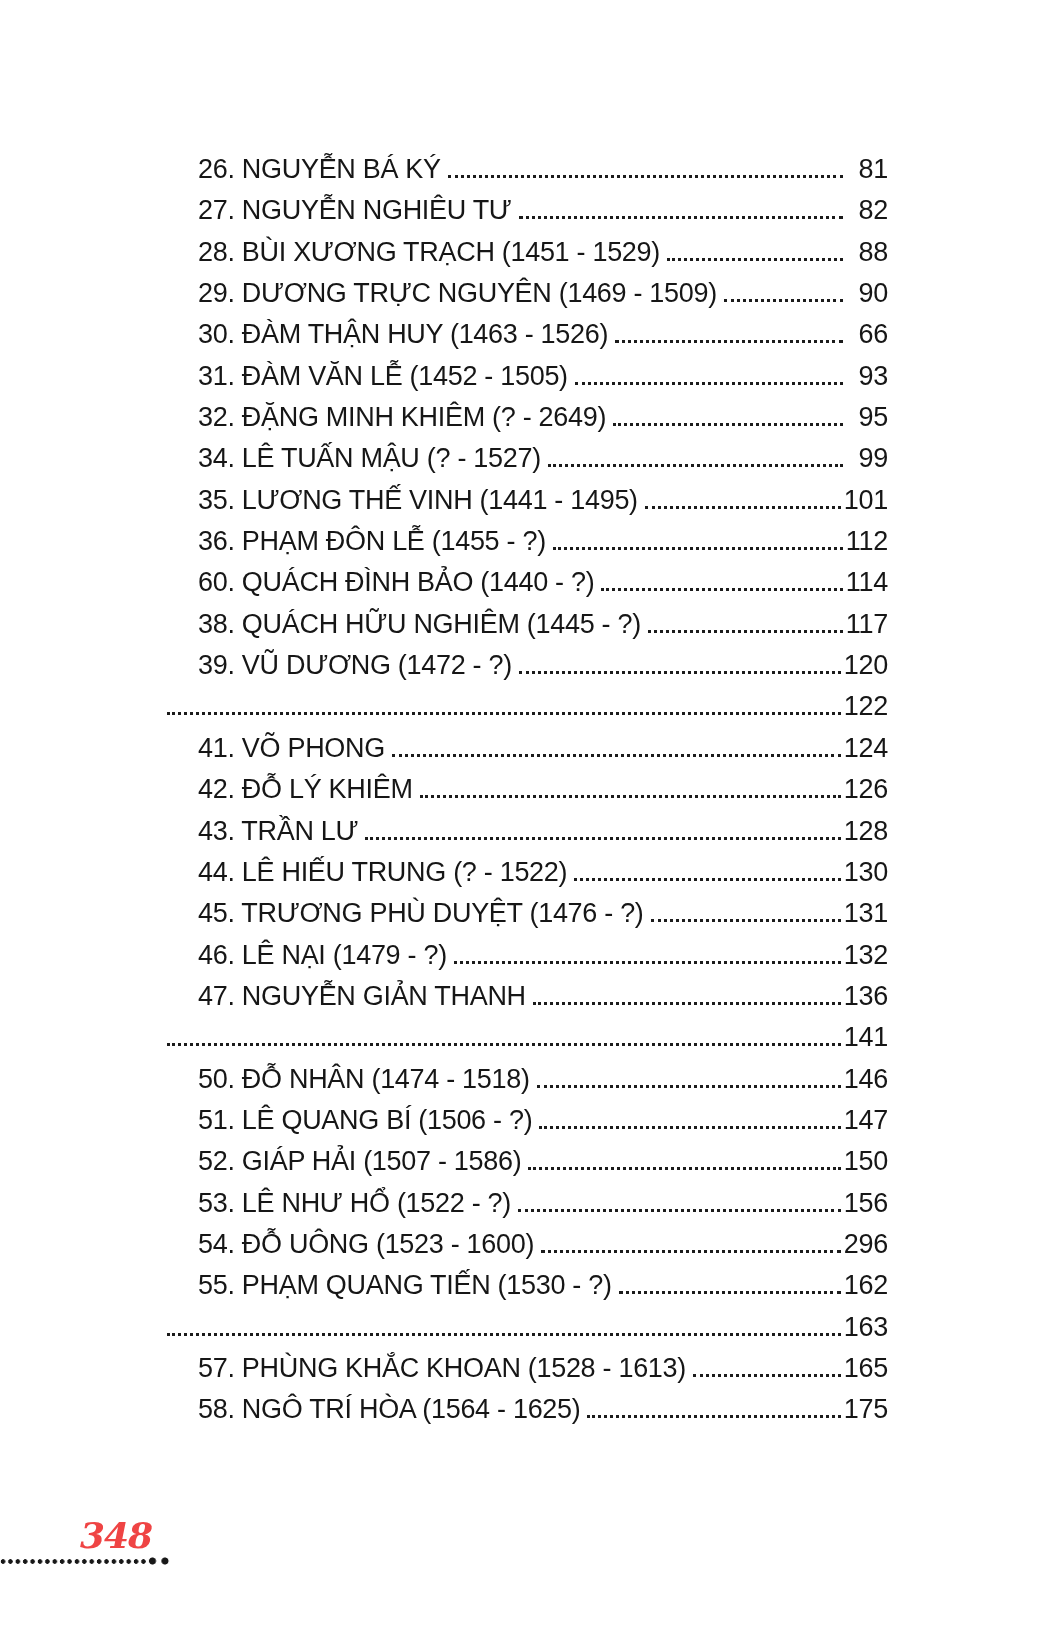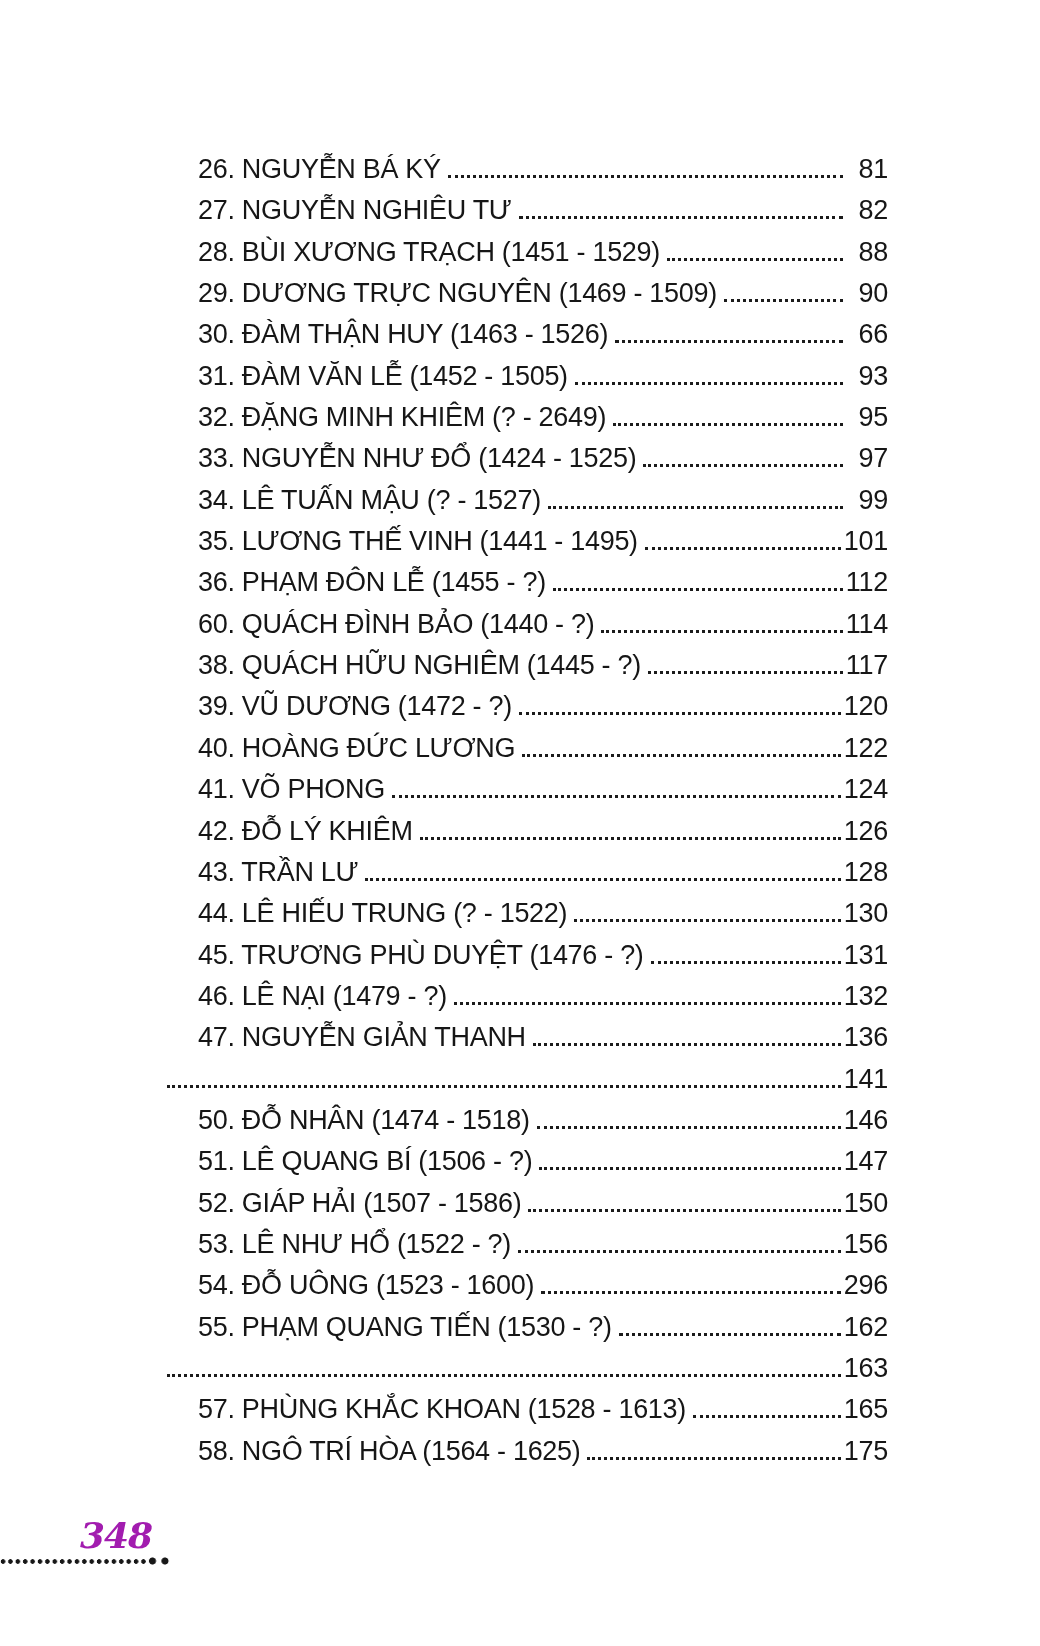--- a/index.html
+++ b/index.html
@@ -55,21 +55,21 @@
   }
   .footer-page-number {
     position: absolute;
     left: 80px;
     top: 2px;
     font-family: "DejaVu Serif", serif;
     font-style: italic;
     font-weight: bold;
     font-size: 36px;
     letter-spacing: -1px;
-    color: #a21caf;
+    color: #ef4444;
   }
   .footer-rule-small {
     position: absolute;
     left: 0;
     top: 44px;
     width: 147px;
     height: 11px;
     background-image: radial-gradient(circle at 3px 5.5px, #171717 2px, rgba(0,0,0,0) 2.6px);
     background-size: 7.4px 11px;
     background-repeat: repeat-x;
@@ -124,25 +124,20 @@
     <span class="dot-leader"></span>
     <span class="toc-page">93</span>
   </div>
 
   <div class="toc-row">
     <span class="toc-label">32. ĐẶNG MINH KHIÊM (? - 2649)</span>
     <span class="dot-leader"></span>
     <span class="toc-page">95</span>
   </div>
 
-  <div class="toc-row">
-    <span class="toc-label">33. NGUYỄN NHƯ ĐỔ (1424 - 1525)</span>
-    <span class="dot-leader"></span>
-    <span class="toc-page">97</span>
-  </div>
 
   <div class="toc-row">
     <span class="toc-label">34. LÊ TUẤN MẬU (? - 1527)</span>
     <span class="dot-leader"></span>
     <span class="toc-page">99</span>
   </div>
 
   <div class="toc-row">
     <span class="toc-label">35. LƯƠNG THẾ VINH (1441 - 1495)</span>
     <span class="dot-leader"></span>
@@ -167,21 +162,20 @@
     <span class="toc-page">117</span>
   </div>
 
   <div class="toc-row">
     <span class="toc-label">39. VŨ DƯƠNG (1472 - ?)</span>
     <span class="dot-leader"></span>
     <span class="toc-page">120</span>
   </div>
 
   <div class="toc-row">
-    <span class="toc-label">40. HOÀNG ĐỨC LƯƠNG</span>
     <span class="dot-leader"></span>
     <span class="toc-page">122</span>
   </div>
 
   <div class="toc-row">
     <span class="toc-label">41. VÕ PHONG</span>
     <span class="dot-leader"></span>
     <span class="toc-page">124</span>
   </div>
 

